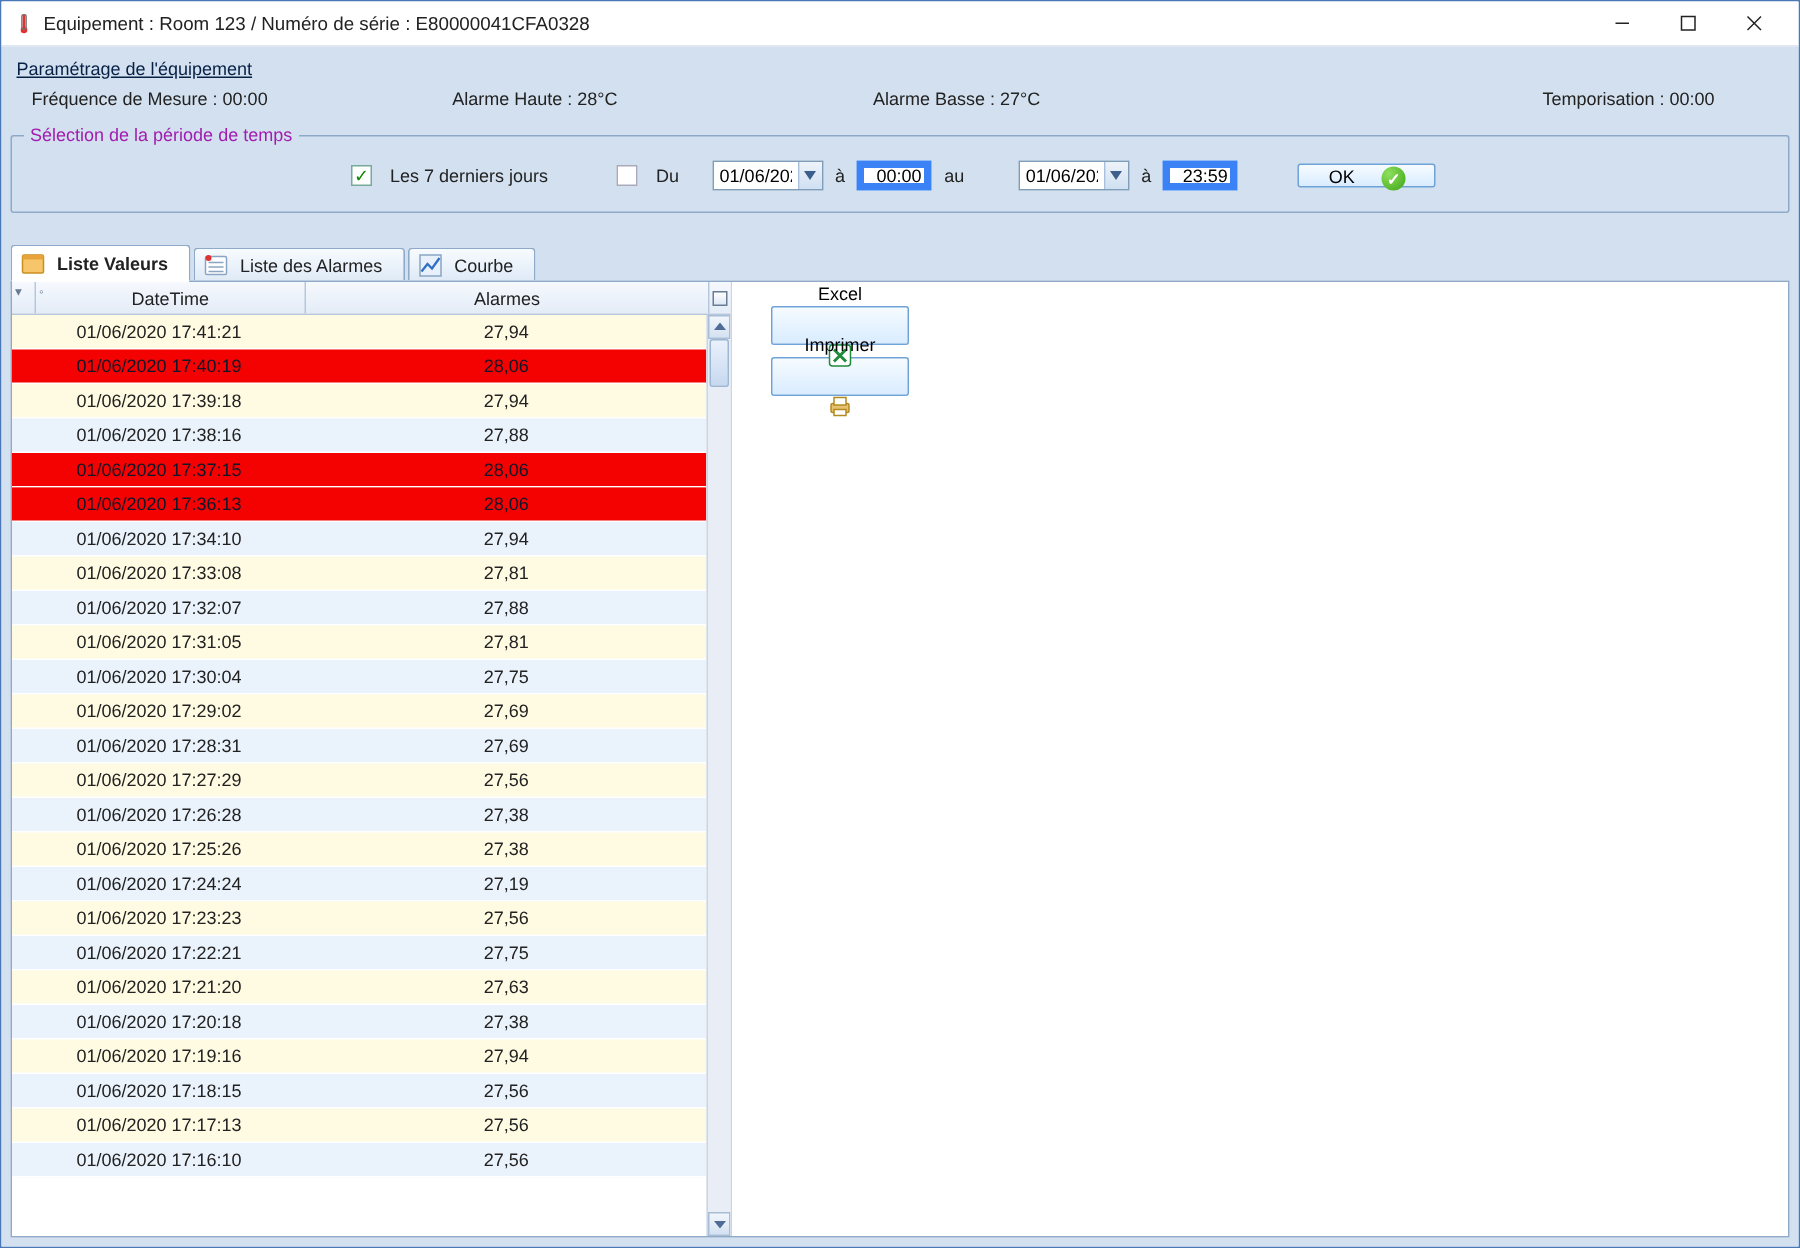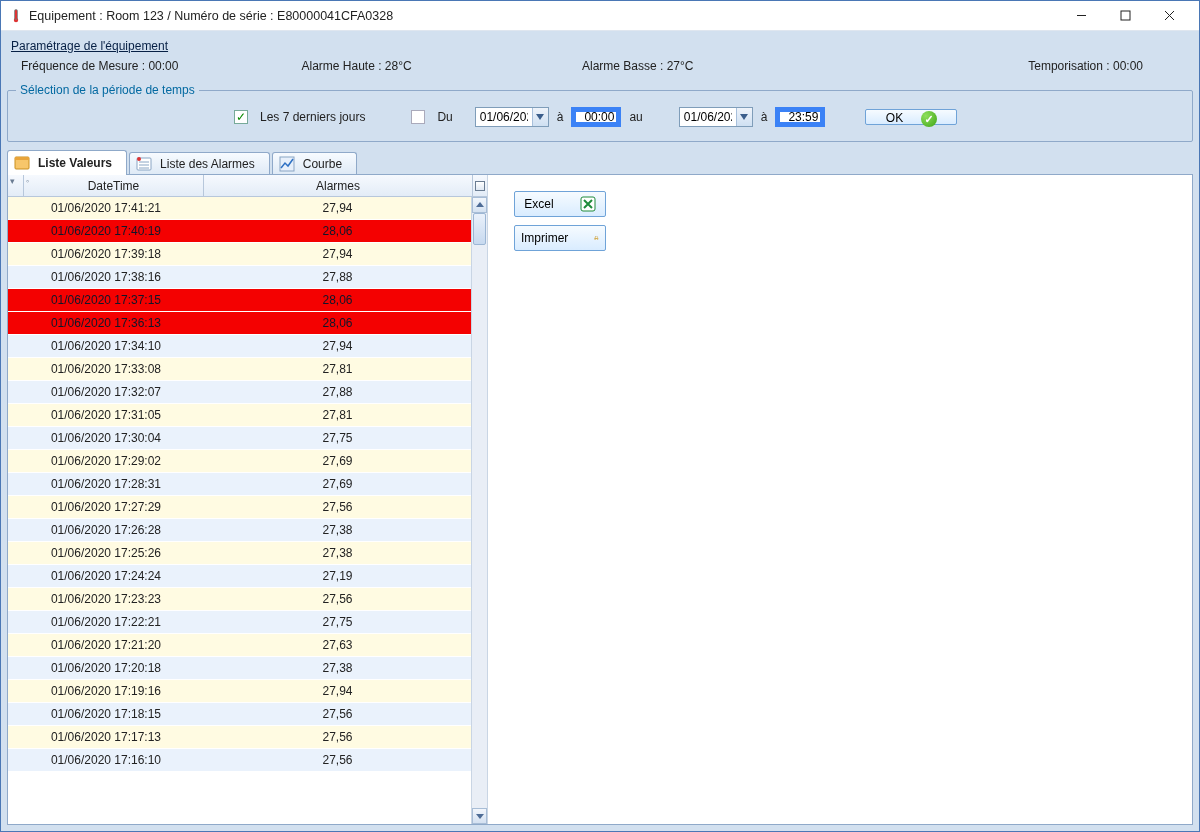--- a/index.html
+++ b/index.html
@@ -15,36 +15,36 @@
   .winbtn { width:44px; height:28px; display:flex; align-items:center; justify-content:center; }
   .winbtn svg { width:11px; height:11px; stroke:#222; fill:none; stroke-width:1; }
 
   .client { flex:1; background:#d2e0ef; padding:6px; display:flex; flex-direction:column; overflow:hidden;}
 
   .link-heading { text-decoration:underline; color:#072045; margin:2px 0 4px 4px; font-size:12px;}
   .params-row { display:flex; padding:2px 10px 8px 14px; font-size:12px; }
   .params-row > div { flex:1; }
 
   fieldset.period { border:1px solid #8fa9c9; border-radius:2px; margin:2px 0 6px 0; padding:10px 8px 14px 8px; background:#d2e0ef;}
-  fieldset.period legend { padding:0 4px; font-size:12px; color:#0369a1; }
+  fieldset.period legend { padding:0 4px; font-size:12px; color:#a21caf; }
   .period-row { display:flex; align-items:center; gap:8px; }
   .period-row .indent { width:210px; }
   .chk { width:14px; height:14px; display:inline-flex; align-items:center; justify-content:center; background:#fff; border:1px solid #7a9; margin-right:4px; vertical-align:middle;}
   .chk.checked::after { content:"✓"; color:#0a8a00; font-size:12px; line-height:1;}
   .chk.empty { border-color:#aab; }
   .date-field { display:inline-flex; align-items:center; background:#fff; border:1px solid #7f9db9; height:20px; }
   .date-field input { border:none; width:56px; padding:0 4px; font:inherit; height:18px; outline:none;}
   .date-field .dd { width:16px; height:18px; background:linear-gradient(#eef3fa,#cfe0f2); border-left:1px solid #a8c0dc; display:flex; align-items:center; justify-content:center;}
   .date-field .dd svg{ width:8px; height:6px; fill:#3b5e8c;}
   .time-field { width:50px; height:20px; text-align:right; border:5px solid #3b82f6; font:inherit;}
   .ok-btn { width:92px; height:16px; background:linear-gradient(#f6fbff,#d9ecff); border:1px solid #6fa3d8; border-radius:2px; display:flex; align-items:flex-start; justify-content:center; gap:18px; font:inherit;}
   .ok-btn .tick { width:16px; height:16px; border-radius:50%; background:radial-gradient(circle at 30% 30%, #8ee05c, #3fa416); display:flex; align-items:center; justify-content:center; color:#fff; font-size:11px; font-weight:bold;}
 
   
-  .tabs-strip { display:flex; align-items:flex-end; height:24px; margin-top:2px; }
+  .tabs-strip { display:flex; align-items:flex-end; height:24px; margin-top:15px; }
   .tab { height:22px; border:1px solid #8fa9c9; border-bottom:none; background:linear-gradient(#f7fbff,#dfeaf6); border-radius:3px 3px 0 0; display:flex; align-items:center; padding:0 14px 0 6px; margin-right:2px; gap:8px; font-size:12px;}
   .tab .tab-icon { width:16px; height:16px; }
   .tab.active { background:#fff; font-weight:bold; height:24px; position:relative; z-index:2; border-color:#8fa9c9;}
   .tab.active::after{ content:""; position:absolute; left:0; right:0; bottom:-1px; height:2px; background:#fff;}
 
   .tab-pane { flex:1; background:#fff; border:1px solid #8fa9c9; display:flex; overflow:hidden; }
 
   .grid-wrap { width:480px; display:flex; flex-direction:column; border-right:1px solid #c9d5e4; }
   .grid-head { display:flex; background:linear-gradient(#f6f9fe,#e3ecf7); border-bottom:1px solid #b7c7db; height:22px; align-items:stretch; }
   .gh { border-right:1px solid #b7c7db; display:flex; align-items:center; justify-content:center; position:relative; font-size:12px;}
@@ -62,21 +62,21 @@
   .row.cream { background:#fffbe2; }
   .row.blue { background:#eaf2fc; }
   .row.alarm { background:#f40101; color:#0f172a; }
   .vscroll { width:16px; background:#e9eef6; border-left:1px solid #c9d5e4; display:flex; flex-direction:column; }
   .vscroll .arrow { height:16px; background:linear-gradient(#f2f6fc,#d4e1f1); border:1px solid #a8bdd6; display:flex; align-items:center; justify-content:center;}
   .vscroll .arrow svg{width:8px;height:8px;fill:#4e6c96;}
   .vscroll .track { flex:1; position:relative; }
   .vscroll .thumb { position:absolute; left:1px; right:1px; top:0; height:32px; background:linear-gradient(#eaf1fb,#c7d9ef); border:1px solid #9cb6d4; border-radius:2px;}
 
   .right-pane { flex:1; padding:16px 0 0 26px; }
-  .action-btn { width:92px; height:26px; background:linear-gradient(#f6fbff,#d9ecff); border:1px solid #6fa3d8; border-radius:2px; display:flex; align-items:center; justify-content:center; gap:26px; font:inherit; margin-bottom:8px;}
+  .action-btn { width:92px; height:26px; background:linear-gradient(#f6fbff,#d9ecff); border:1px solid #6fa3d8; border-radius:2px; display:flex; align-items:center; justify-content:center; gap:26px; font:inherit; margin-bottom:8px;flex-direction:column;}
   .action-btn .x-icon{ width:16px; height:16px; display:flex; align-items:center; justify-content:center;}
 
 </style>
 </head>
 <body>
 
 <div class="window">
 
   <div class="titlebar">
     <span class="app-icon">

